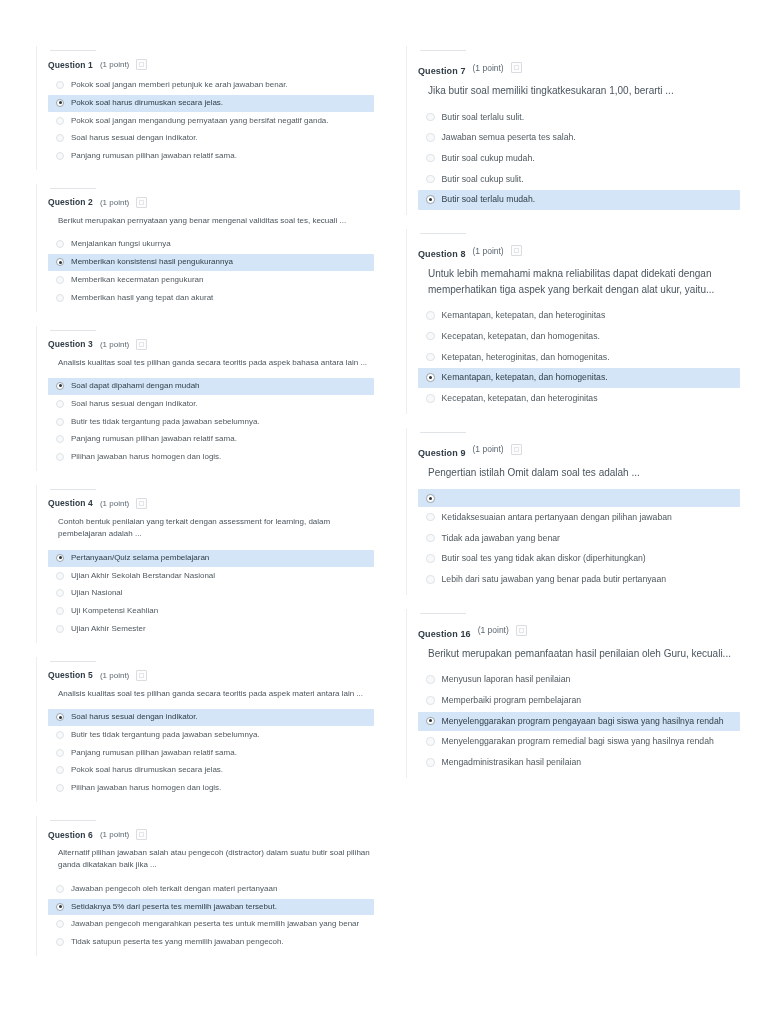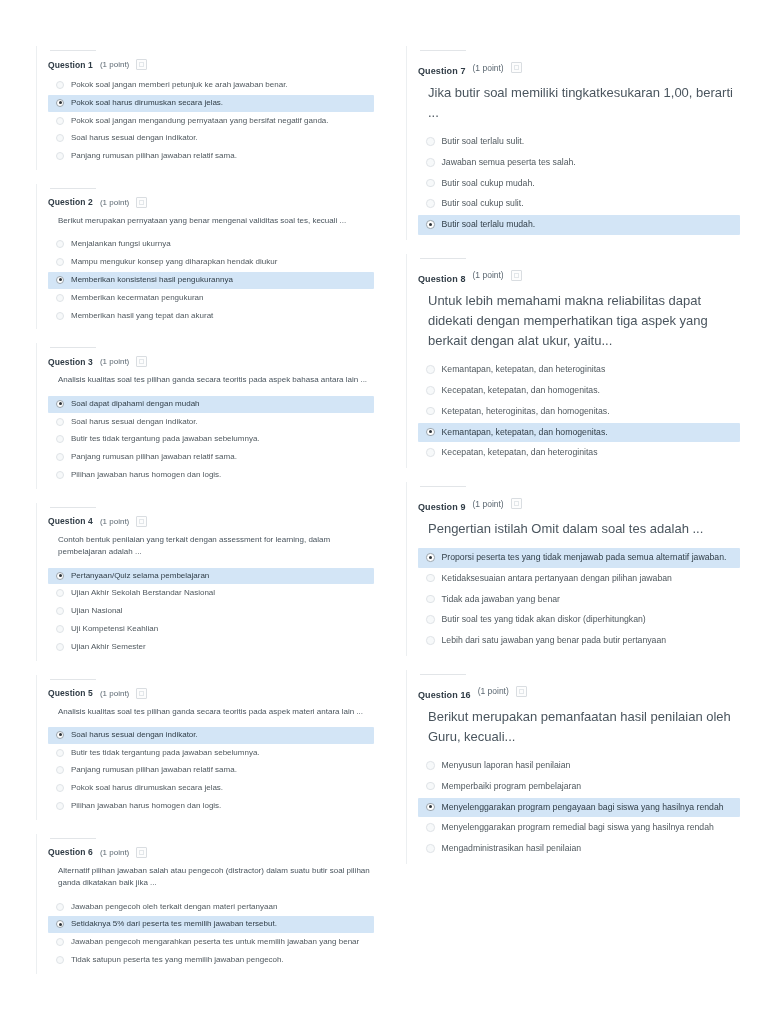--- a/index.html
+++ b/index.html
@@ -97,21 +97,21 @@
   }
   .qtext {
     font-size: 8px;
     line-height: 1.55;
     color: #4a555e;
     margin: 0 0 9px 10px;
     max-width: 312px;
   }
   .col-right .qtitle  { font-size: 9px; margin-top: 7px; }
   .col-right .qpoints { font-size: 8.5px; }
-  .col-right .qtext   { font-size: 13px; max-width: 320px; }
+  .col-right .qtext   { font-size: 10px; max-width: 320px; }
 
   
   .options { margin: 0; padding: 0; list-style: none; }
   .opt {
     display: flex;
     align-items: flex-start;
     gap: 7px;
     padding: 3px 6px 3px 8px;
     margin-bottom: 1px;
     border-radius: 1px;
@@ -197,24 +197,20 @@
             <span class="qtitle">Question 2</span>
             <span class="qpoints">(1 point)</span>
             <span class="flag-icon"></span>
           </div>
           <p class="qtext">Berikut merupakan pernyataan yang benar mengenai validitas soal tes, kecuali ...</p>
           <ul class="options">
             <li class="opt">
               <span class="radio"></span>
               <span class="opt-label">Menjalankan fungsi ukurnya</span>
             </li>
-            <li class="opt">
-              <span class="radio"></span>
-              <span class="opt-label">Mampu mengukur konsep yang diharapkan hendak diukur</span>
-            </li>
             <li class="opt selected">
               <span class="radio"></span>
               <span class="opt-label">Memberikan konsistensi hasil pengukurannya</span>
             </li>
             <li class="opt">
               <span class="radio"></span>
               <span class="opt-label">Memberikan kecermatan pengukuran</span>
             </li>
             <li class="opt">
               <span class="radio"></span>
@@ -410,21 +406,20 @@
           <div class="qdivider"></div>
           <div class="qhead">
             <span class="qtitle">Question 9</span>
             <span class="qpoints">(1 point)</span>
             <span class="flag-icon"></span>
           </div>
           <p class="qtext">Pengertian istilah Omit dalam soal tes adalah ...</p>
           <ul class="options">
             <li class="opt selected">
               <span class="radio"></span>
-              <span class="opt-label">Proporsi peserta tes yang tidak menjawab pada semua alternatif jawaban.</span>
             </li>
             <li class="opt">
               <span class="radio"></span>
               <span class="opt-label">Ketidaksesuaian antara pertanyaan dengan pilihan jawaban</span>
             </li>
             <li class="opt">
               <span class="radio"></span>
               <span class="opt-label">Tidak ada jawaban yang benar</span>
             </li>
             <li class="opt">

